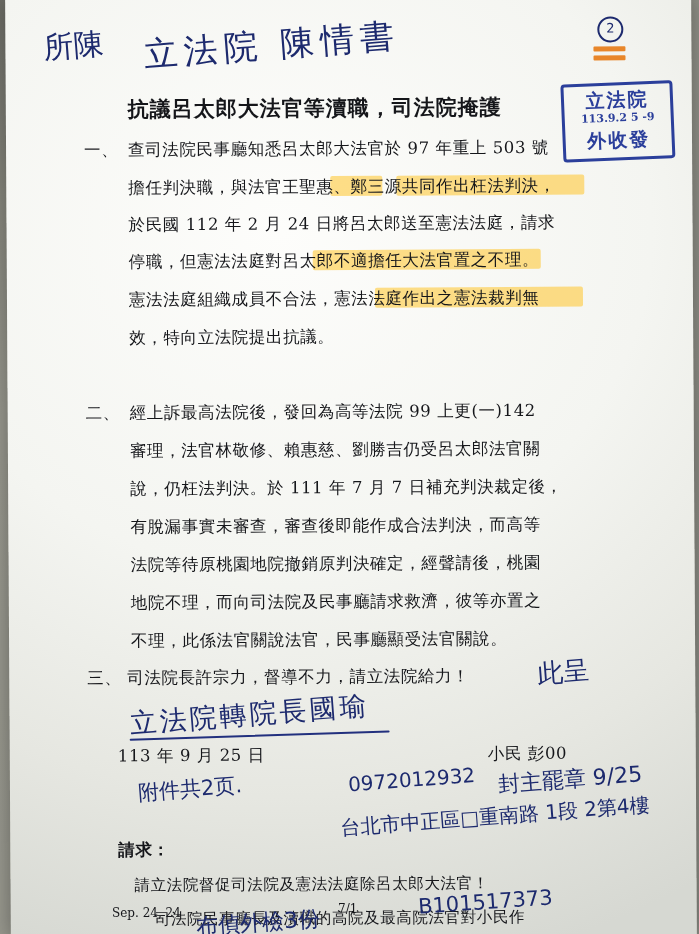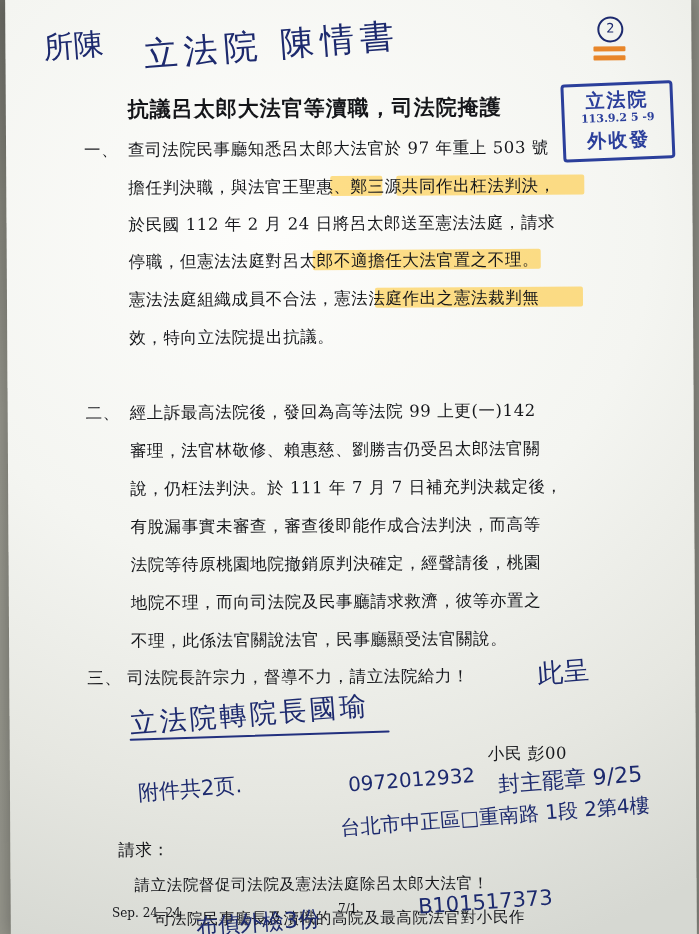--- a/index.html
+++ b/index.html
@@ -196,29 +196,30 @@
     <div class="pr body-line" style="left:122px; top:595px;">地院不理，而向司法院及民事廳請求救濟，彼等亦置之</div>
     <div class="pr body-line" style="left:122px; top:633px;">不理，此係法官關說法官，民事廳顯受法官關說。</div>
 
     <div class="pr num-label" style="left:78px; top:670px;">三、</div>
     <div class="pr body-line" style="left:118px; top:670px;">司法院長許宗力，督導不力，請立法院給力！</div>
     <div class="hand hand-slanted" style="left:528px; top:660px; font-size:26px;">此呈</div>
 
     <div class="hand hand-slanted" style="left:120px; top:700px; font-size:27px; letter-spacing:3px;">立法院轉院長國瑜</div>
     <div class="underline-hand" style="left:120px; top:738px; width:260px; transform:rotate(-1.5deg);"></div>
 
+    <div class="pr body-line" style="left:108px; top:748px;">113 年 9 月 25 日</div>
     <div class="pr body-line" style="left:478px; top:748px;">小民 彭00</div>
 
     <div class="hand hand-slanted" style="left:128px; top:778px; font-size:21px;">附件共2页.</div>
 
     <div class="hand hand-slanted" style="left:338px; top:772px; font-size:20px;">0972012932</div>
     <div class="hand hand-slanted" style="left:488px; top:770px; font-size:22px;">封主罷章 9/25</div>
     <div class="hand hand-slanted" style="left:330px; top:808px; font-size:20px;">台北市中正區□重南路 1段 2第4樓</div>
 
-    <div class="pr body-line" style="left:108px; top:842px; font-weight:normal;">請求：</div>
+    <div class="pr body-line" style="left:108px; top:842px; font-weight:bold;">請求：</div>
     <div class="pr body-line" style="left:124px; top:878px; font-size:15.5px;">請立法院督促司法院及憲法法庭除呂太郎大法官！</div>
     <div class="pr body-line" style="left:144px; top:912px; font-size:15.5px;">司法院民事廳長及瀆職的高院及最高院法官對小民作</div>
 
   </div>
 
   <div class="footer-note" style="left:112px; top:906px;">Sep. 24, 24</div>
   <div class="pagenum" style="left:338px; top:902px;">7/1</div>
   <div class="hand hand-slanted" style="left:418px; top:890px; font-size:21px;">B101517373</div>
   <div class="hand hand-slanted" style="left:196px; top:908px; font-size:22px;">布偵外檢3份</div>
 </div>

